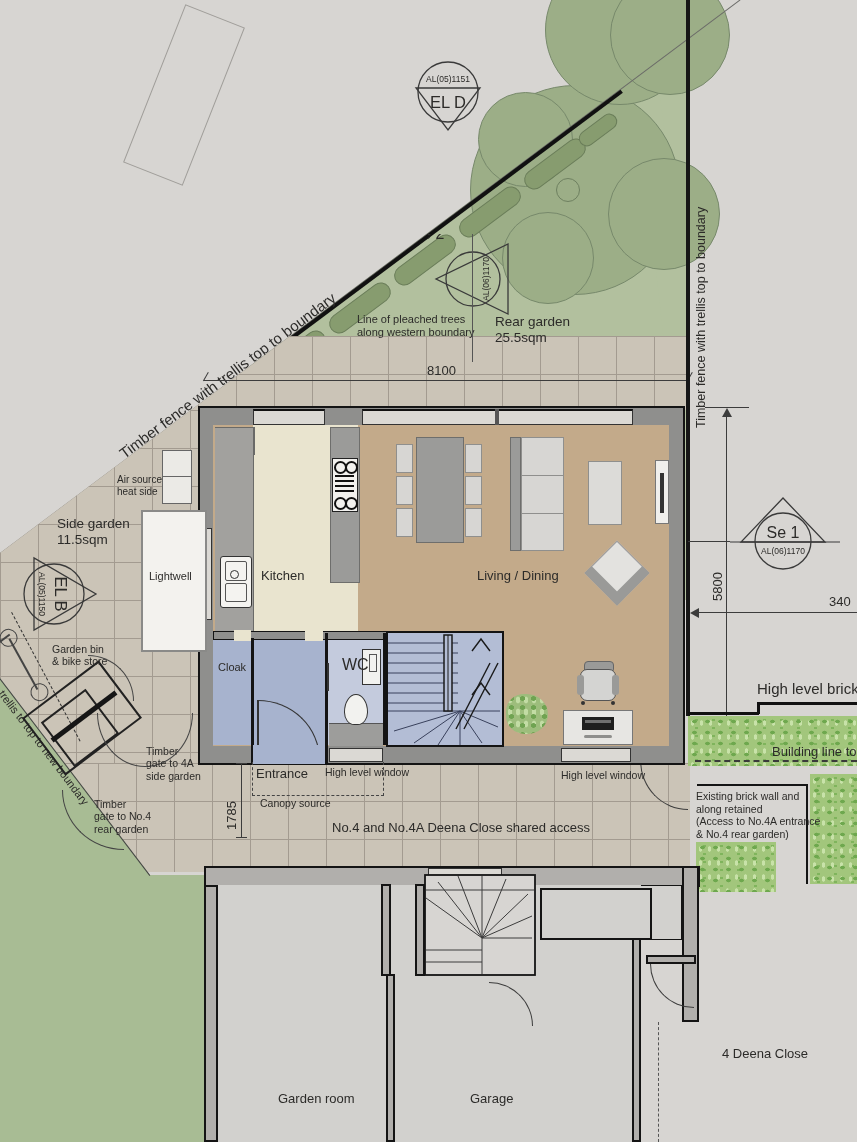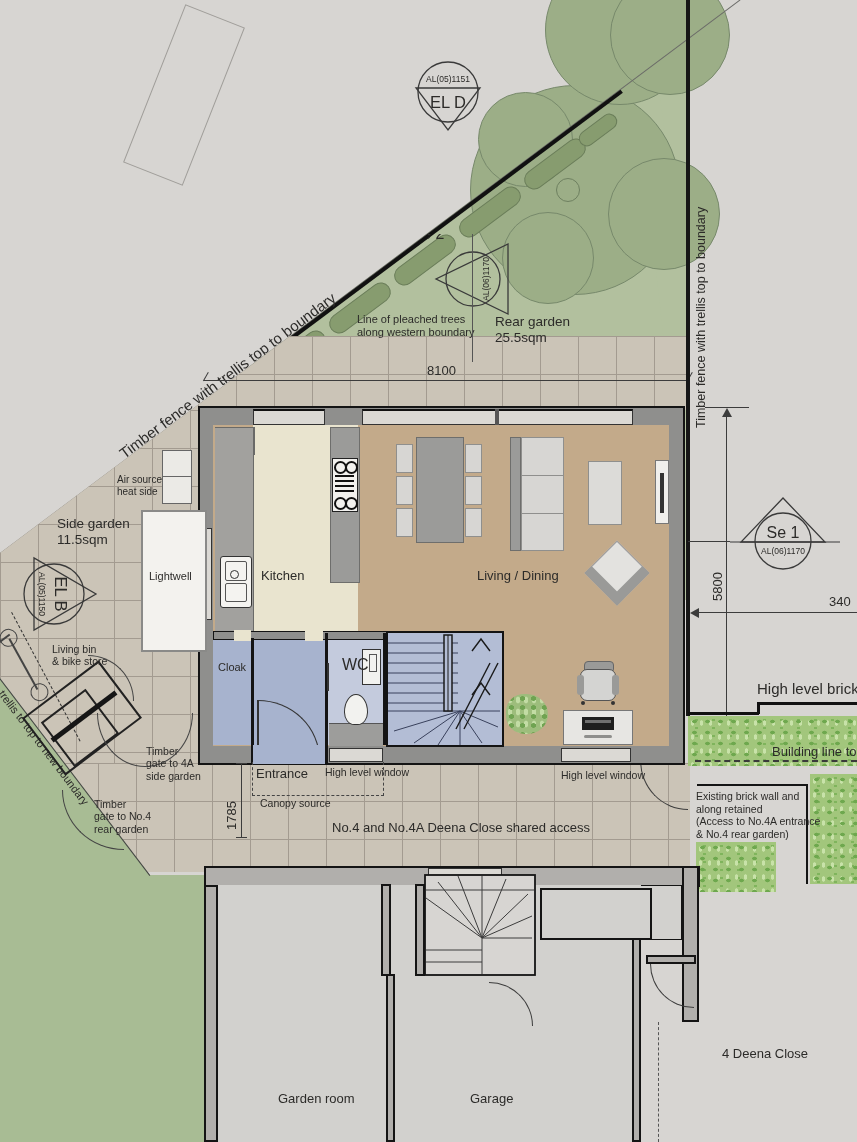--- a/index.html
+++ b/index.html
@@ -73,21 +73,21 @@
   <div class="abs" style="left:2px;top:622px;width:54px;height:86px;transform:rotate(-37deg);">
     <div class="abs" style="left:18px;top:0;width:16px;height:16px;border:1.5px solid #444;border-radius:50%;"></div>
     <div class="abs" style="left:10px;top:62px;width:16px;height:16px;border:1.5px solid #444;border-radius:50%;"></div>
     <div class="abs" style="left:22px;top:10px;width:2px;height:58px;background:#444;transform:rotate(8deg);"></div>
     <div class="abs" style="left:14px;top:6px;width:16px;height:2px;background:#444;"></div>
   </div>
   <div class="abs" style="left:34px;top:682px;width:92px;height:68px;border:2px solid #222;transform:rotate(-37deg);"></div>
   <div class="abs" style="left:52px;top:700px;width:52px;height:52px;border:2px solid #222;transform:rotate(-37deg);"></div>
   <div class="abs" style="left:44px;top:714px;width:80px;height:5px;background:#161616;transform:rotate(-37deg);"></div>
   <div class="lbl ann" style="left:52px;top:643px;">
-    <div>Living bin</div>
+    <div>Garden bin</div>
       <div>&amp; bike store</div>
   </div>
 
   <div class="arc" style="left:88px;top:655px;width:46px;height:46px;border-top:1.3px solid #444;border-right:1.3px solid #444;border-top-right-radius:100%;"></div>
   <div class="arc" style="left:97px;top:713px;width:48px;height:54px;border-left:1.3px solid #444;border-bottom:1.3px solid #444;border-bottom-left-radius:100%;"></div>
   <div class="arc" style="left:145px;top:713px;width:48px;height:54px;border-right:1.3px solid #444;border-bottom:1.3px solid #444;border-bottom-right-radius:100%;"></div>
   <div class="arc" style="left:62px;top:790px;width:62px;height:60px;border-left:1.3px solid #444;border-bottom:1.3px solid #444;border-bottom-left-radius:100%;"></div>
   <div class="lbl ann" style="left:146px;top:745px;">
     <div>Timber</div>
       <div>gate to 4A</div>

